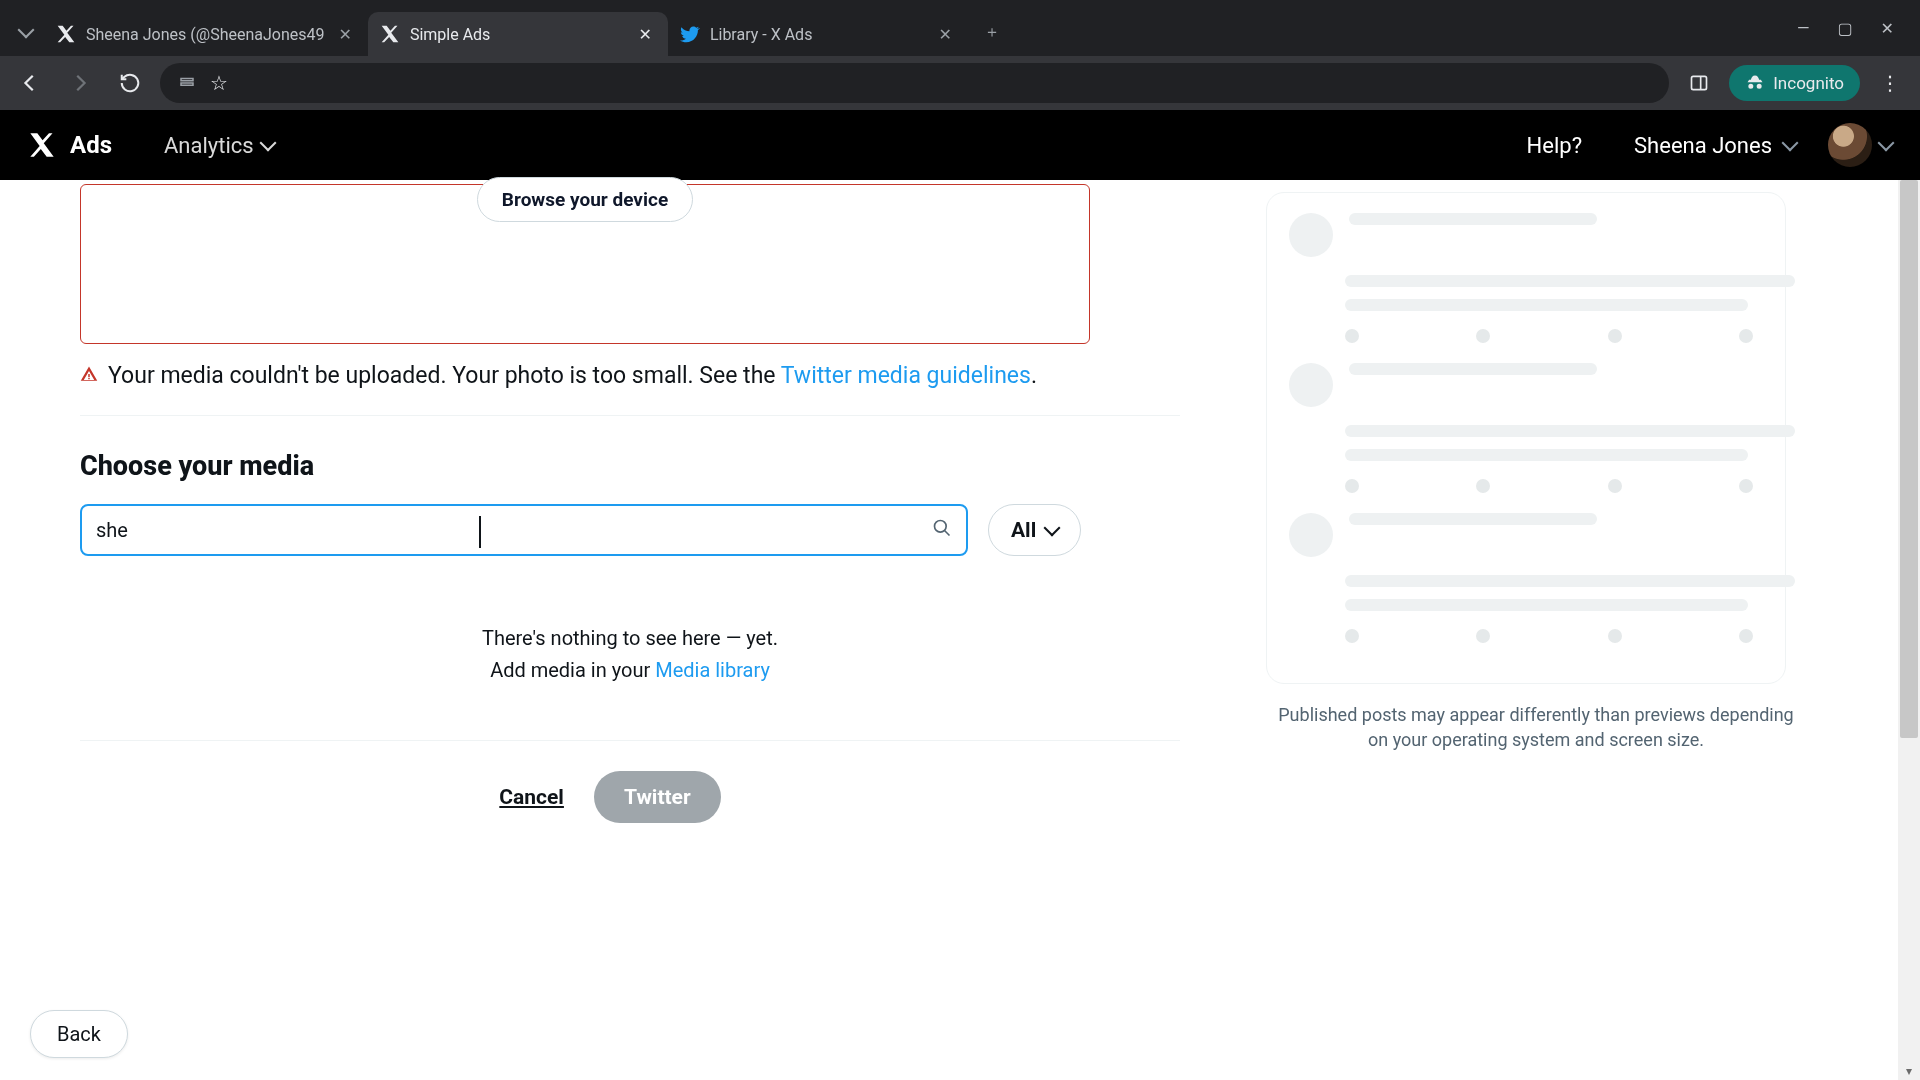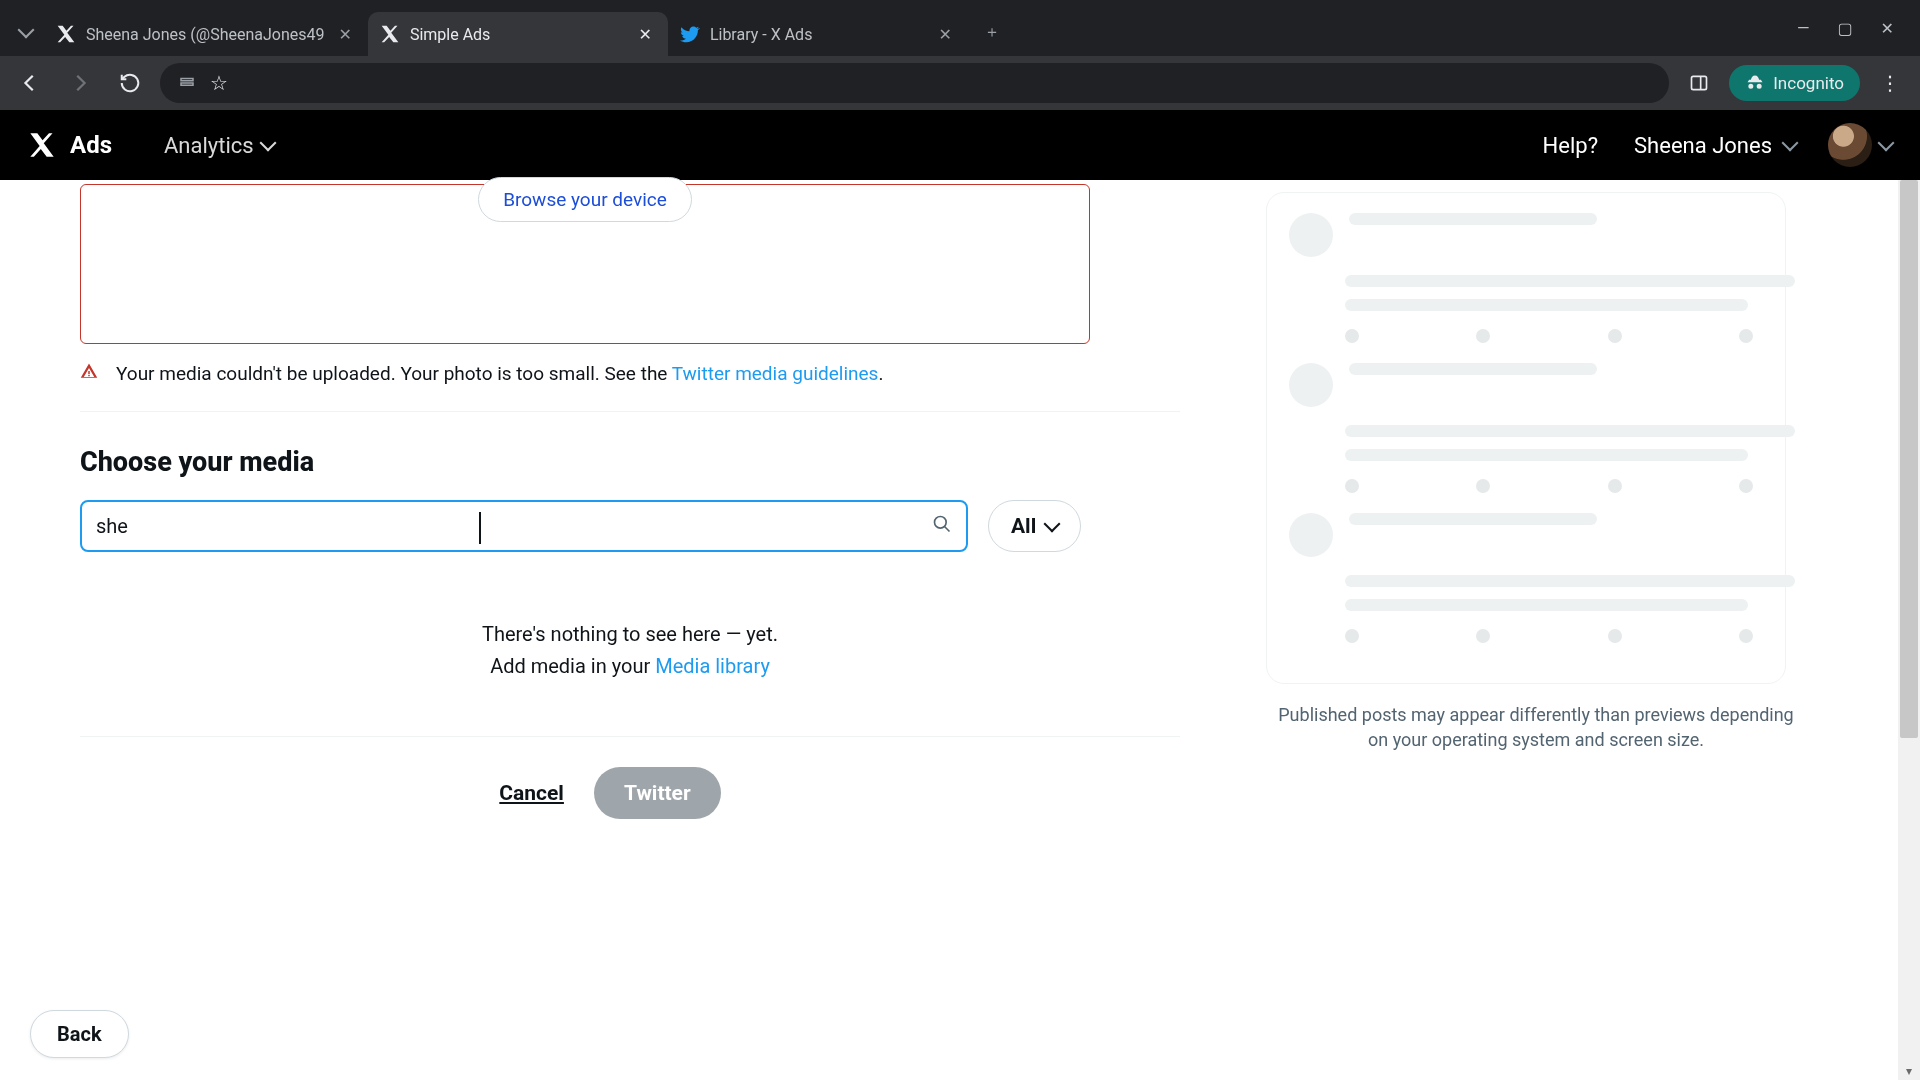--- a/index.html
+++ b/index.html
@@ -26,42 +26,42 @@
 .omnibox .site-chip{width:22px;height:22px;display:flex;align-items:center;justify-content:center;color:#9aa0a6;}
 .omnibox .url{flex:1;font-size:18px;color:#e8eaed;letter-spacing:.2px;}
 .incog-pill{display:flex;align-items:center;gap:8px;background:#0f766e;border-radius:20px;height:36px;padding:0 16px;color:#e8eaed;font-size:17px;}
 
 
 .app-header{height:70px;background:#000;display:flex;align-items:center;padding:0 28px;color:#fff;}
 .brand{display:flex;align-items:center;gap:14px;font-size:24px;font-weight:700;}
 .brand svg{width:28px;height:28px;}
 .analytics{display:flex;align-items:center;gap:8px;margin-left:52px;font-size:22px;color:#d9d9d9;cursor:pointer;}
 .hdr-spacer{flex:1;}
-.help{font-size:22px;color:#fff;margin-right:36px;}
+.help{font-size:22px;color:#fff;margin-right:52px;}
 .user-chip{display:flex;align-items:center;gap:12px;font-size:22px;color:#fff;}
 .user-chip .chev{color:#8b98a5;}
 .avatar{width:44px;height:44px;border-radius:50%;background:radial-gradient(circle at 35% 30%,#c9a987 0 24%,#6b4a34 26% 55%,#2b1e14 57% 100%);margin-left:14px;}
 .avatar-wrap{display:flex;align-items:center;gap:8px;margin-left:18px;}
 
 
 .page{position:relative;height:calc(1080px - 56px - 54px - 70px);background:#fff;}
 .scrollbar{position:absolute;top:0;right:0;width:22px;height:100%;background:#f1f1f1;}
 .scrollbar .thumb{position:absolute;left:2px;right:2px;top:0;height:62%;background:#c7c7c7;border-radius:2px;}
 .scrollbar .arrow{position:absolute;left:0;right:0;text-align:center;color:#6b6b6b;font-size:12px;}
 .scrollbar .arrow.bot{bottom:2px;}
 
 .content{display:flex;gap:40px;padding:0 0 0 0;}
 .main-col{width:1180px;margin-left:40px;}
 .side-col{width:540px;margin-left:6px;padding-top:12px;text-align:center;}
 
 
 .upload-box{margin:0 auto;width:1010px;height:160px;border:1px solid #c4362a;border-radius:6px;background:#fff;display:flex;align-items:flex-start;justify-content:center;position:relative;margin-top:4px;margin-left:40px;}
-.browse-btn{position:absolute;top:-8px;padding:10px 24px;border:1px solid #cfd9de;border-radius:9999px;background:#fff;font-size:19px;font-weight:400;color:#1d4ed8;}
-
-.err-row{display:flex;align-items:flex-start;gap:18px;margin:18px 0 0 40px;font-size:19px;color:#0f1419;}
+.browse-btn{position:absolute;top:-8px;padding:10px 24px;border:1px solid #cfd9de;border-radius:9999px;background:#fff;font-size:19px;font-weight:700;color:#0f172a;}
+
+.err-row{display:flex;align-items:flex-start;gap:10px;margin:18px 0 0 40px;font-size:23px;color:#0f1419;}
 .err-row .tri{color:#c4362a;}
 .err-row a{color:#1d9bf0;text-decoration:none;}
 
 .divider{height:1px;background:#eff3f4;margin:26px 40px 0 40px;}
 
 
 .choose-wrap{margin:34px 40px 0 40px;}
 .choose-title{font-size:27px;font-weight:800;color:#0f1419;margin-bottom:10px;}
 .choose-desc{font-size:19px;color:#0f1419;line-height:1.45;}
 .choose-desc a{color:#1d9bf0;text-decoration:none;}
@@ -90,21 +90,21 @@
 .sk-lines{flex:1;}
 .sk-line{height:12px;background:#eef1f2;border-radius:6px;margin-bottom:12px;}
 .sk-line.w60{width:60%;}
 .sk-line.w95{width:95%;}
 .sk-line.w85{width:85%;}
 .sk-icons{display:flex;justify-content:space-between;padding:6px 10px 20px 56px;}
 .sk-ic{width:14px;height:14px;border-radius:50%;background:#e5e9ea;}
 .preview-note{font-size:18px;color:#536471;margin-top:18px;line-height:1.4;padding:0 6px;}
 
 
-.back-pill{position:absolute;left:30px;bottom:22px;height:48px;padding:0 26px;border:1px solid #cfd9de;border-radius:9999px;background:#fff;display:flex;align-items:center;font-size:20px;font-weight:700;color:#0f1419;box-shadow:0 1px 3px rgba(0,0,0,.08);}
+.back-pill{position:absolute;left:30px;bottom:22px;height:48px;padding:0 26px;border:1px solid #cfd9de;border-radius:9999px;background:#fff;display:flex;align-items:center;font-size:20px;font-weight:400;color:#0f1419;box-shadow:0 1px 3px rgba(0,0,0,.08);}
 
 
 .chev-down{display:inline-block;width:12px;height:12px;border-right:2px solid currentColor;border-bottom:2px solid currentColor;transform:rotate(45deg);margin-top:-4px;}
 </style>
 </head>
 <body>
 
 <div class="browser-top">
   <div class="tab-strip">
     <div class="tab-ctl">

